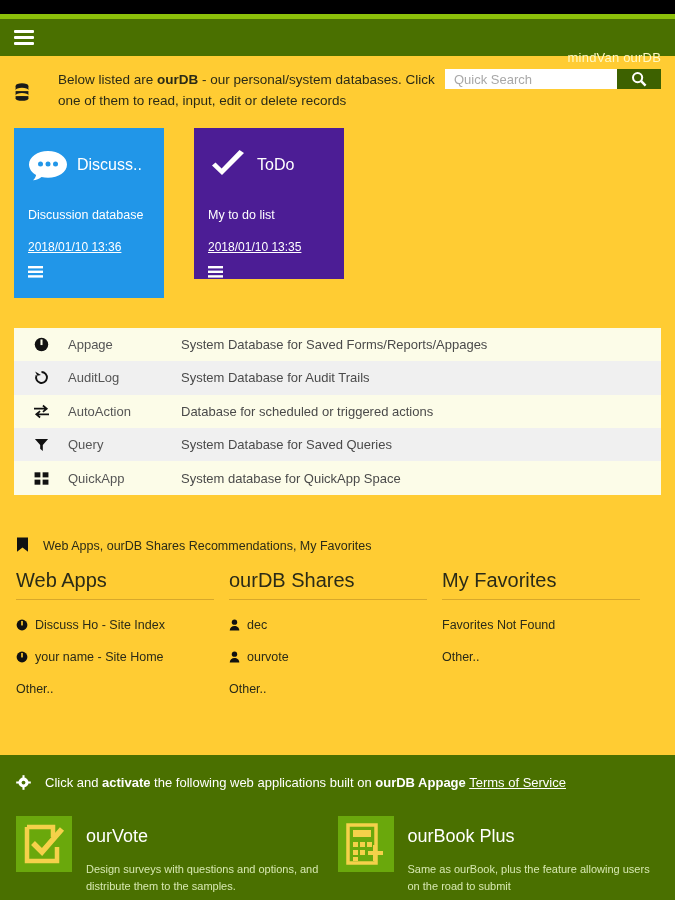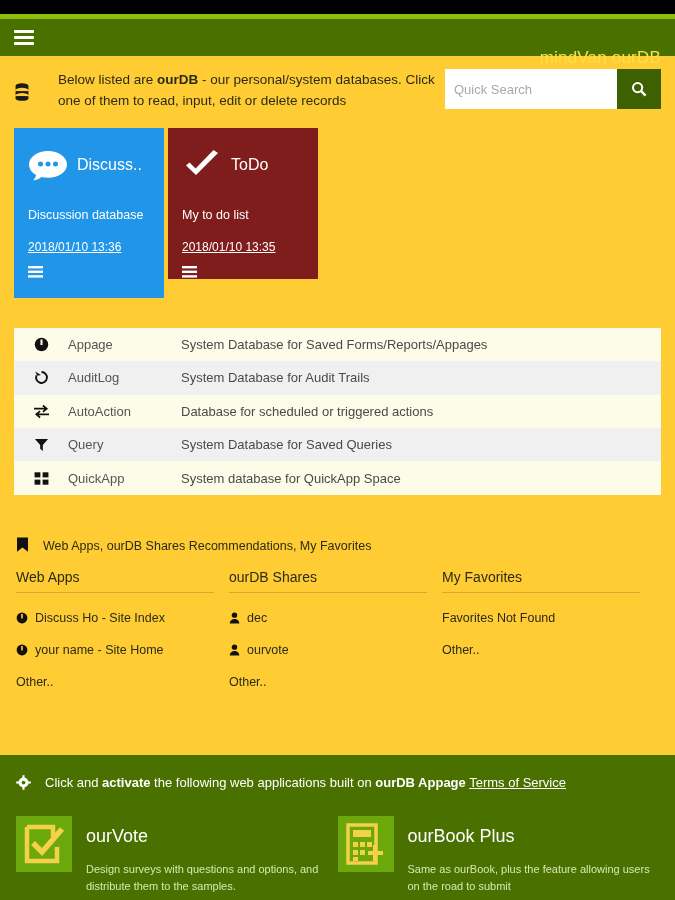--- a/index.html
+++ b/index.html
@@ -19,49 +19,49 @@
   .header {
     height: 37px; background: #4a7000;
     display: flex; align-items: center; justify-content: space-between;
     padding: 0 14px;
   }
   .hamburger { width: 20px; cursor: pointer; }
   .hamburger span {
     display: block; height: 3px; background: #ffffff;
     margin: 3px 0; border-radius: 1px;
   }
-  .brand { color: #fde047; font-size: 17px; letter-spacing: .2px; margin-top: 40px; }
+  .brand { color: #fef9c3; font-size: 13px; letter-spacing: .2px; margin-top: 40px; }
 
   
   .intro {
     display: flex; align-items: flex-start;
     padding: 12px 14px 10px 14px; gap: 10px;
   }
   .intro-left { display: flex; gap: 28px; flex: 1; padding-top: 2px; justify-content: space-between; }
   .intro-text {
     font-size: 13.5px; color: #2b2b17; line-height: 1.55; max-width: 410px;
   }
   .intro-text b { font-weight: bold; }
   .db-icon { width: 16px; flex-shrink: 0; margin-top: 2px; }
-  .searchwrap { display: flex; height: 40px; margin-top: 1px; }
+  .searchwrap { display: flex; height: 20px; margin-top: 1px; }
   .searchwrap input {
     width: 172px; border: none; outline: none; background: #ffffff;
     padding: 0 9px; font-size: 13px; color: #333; font-family: "Liberation Sans", sans-serif;
   }
   .searchwrap input::placeholder { color: #a8a8a8; }
   .searchbtn {
     width: 44px; background: #3d6100; border: none; cursor: pointer;
     display: flex; align-items: center; justify-content: center;
   }
 
   
-  .tiles { display: flex; gap: 4px; padding: 6px 14px 0 14px; align-items: flex-start; }
+  .tiles { display: flex; gap: 30px; padding: 6px 14px 0 14px; align-items: flex-start; }
   .tile { width: 150px; color: #ffffff; padding: 14px 14px 16px 14px; cursor: pointer; }
   .tile.blue { background: #2196e8; height: 170px; }
-  .tile.green { background: #7f1d1d; height: 151px; }
+  .tile.green { background: #4c1d95; height: 151px; }
   .tile-head { display: flex; align-items: center; gap: 9px; height: 46px; }
   .tile-title { font-size: 16px; }
   .tile-desc { font-size: 12.5px; line-height: 1.5; margin-top: 18px; }
   .tile-date {
     font-size: 12px; margin-top: 15px; text-decoration: underline; display: inline-block;
   }
   .tile-more { margin-top: 9px; }
 
   
   .listcard { margin: 30px 14px 0 14px; background: #fcfce8; }
@@ -73,21 +73,21 @@
   .lrow .ic { width: 54px; display: flex; justify-content: center; color: #111; }
   .lrow .nm { width: 113px; color: #555; }
   .lrow .ds { color: #4a4a4a; }
 
   
   .bmbar { display: flex; align-items: flex-end; gap: 14px; padding: 42px 14px 0 16px; }
   .bmbar .lbl { font-size: 12.5px; color: #2b2b17; }
   .cols { display: flex; padding: 16px 14px 0 16px; }
   .col { width: 213px; }
   .col h3 {
-    font-weight: normal; font-size: 14px; color: #2b2b17;
+    font-weight: normal; font-size: 20px; color: #2b2b17;
     padding-bottom: 7px; border-bottom: 1px solid #d8a82a; width: 198px;
   }
   .col .li {
     font-size: 12.5px; color: #2b2b17; margin-top: 18px;
     display: flex; align-items: center; gap: 7px;
   }
   .col .li.plain { padding-left: 0; }
 
   
   .footer {

